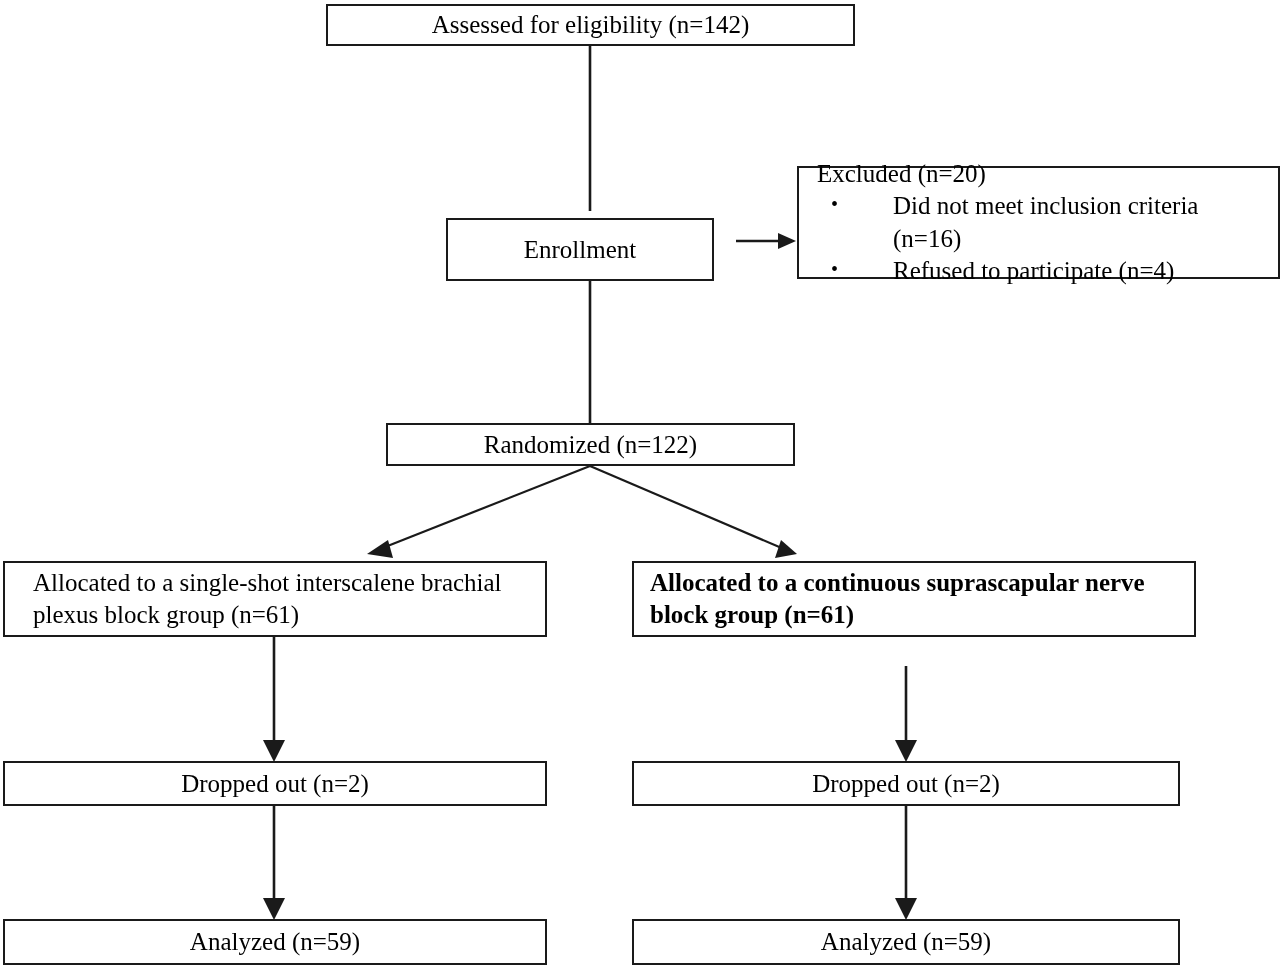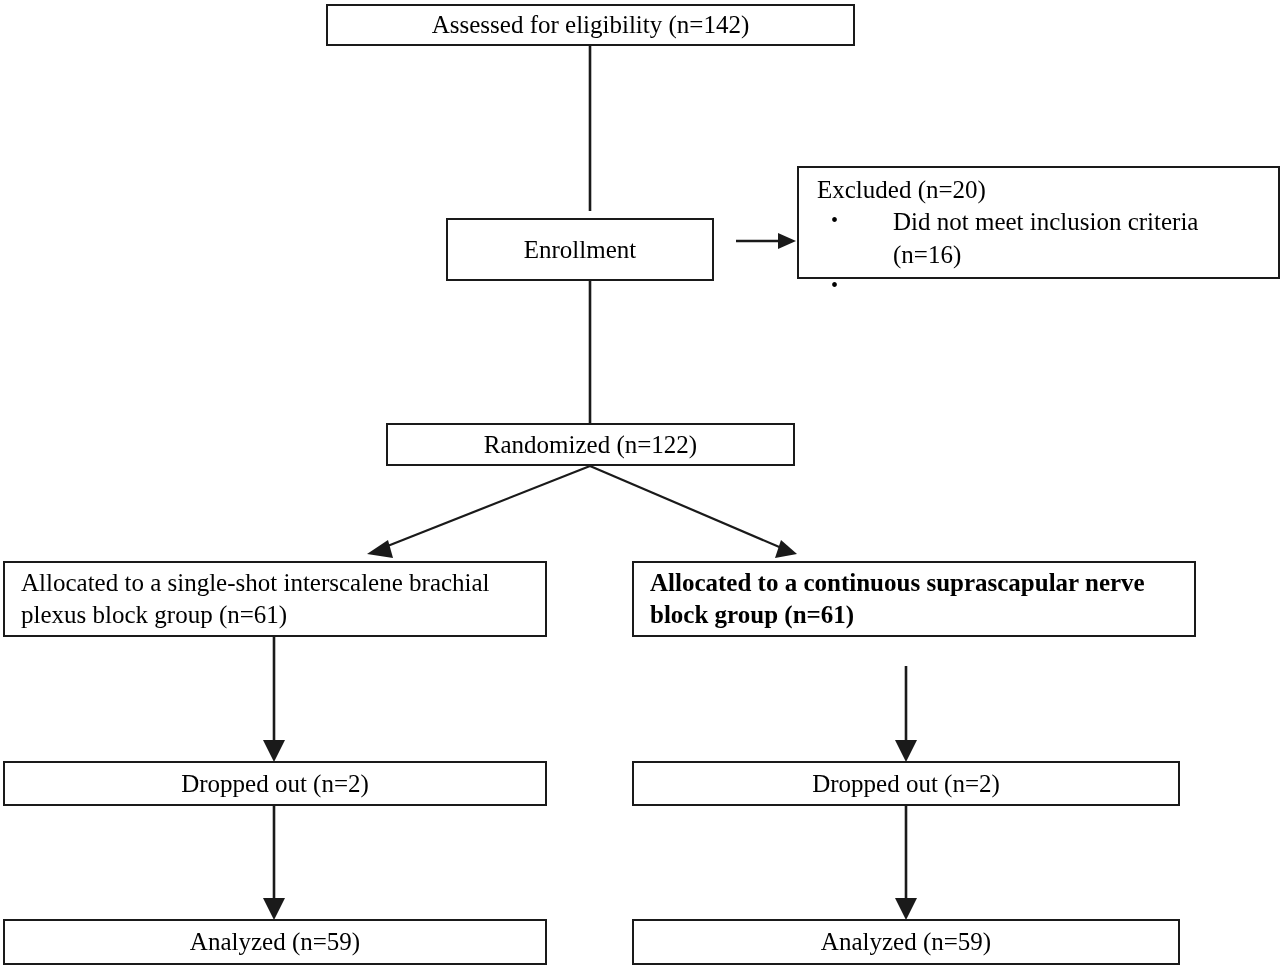--- a/index.html
+++ b/index.html
@@ -145,30 +145,31 @@
   <div class="box left" style="left:797px; top:166px; width:483px; height:113px;">
     <div class="excluded-inner">
       <span class="excluded-heading">Excluded (n=20)</span>
       <ul class="excluded-list">
         <li>
           <span class="bullet-glyph">•</span>
           <span>Did not meet inclusion criteria (n=16)</span>
         </li>
         <li>
           <span class="bullet-glyph">•</span>
+          <span>Refused to participate (n=4)</span>
         </li>
       </ul>
     </div>
   </div>
 
   <div class="box center" style="left:386px; top:423px; width:409px; height:43px;justify-content:flex-end;">
     <span class="box-text">Randomized (n=122)</span>
   </div>
 
-  <div class="box left" style="left:3px; top:561px; width:544px; height:76px;">
+  <div class="box left" style="left:3px; top:561px; width:544px; height:76px;padding-left:12px;">
     <span class="box-text">Allocated to a single-shot interscalene brachial
 plexus block group (n=61)</span>
   </div>
 
   <div class="box left" style="left:632px; top:561px; width:564px; height:76px;font-weight:bold;">
     <span class="box-text">Allocated to a continuous suprascapular nerve
 block group (n=61)</span>
   </div>
 
   <div class="box center" style="left:3px; top:761px; width:544px; height:45px;">

